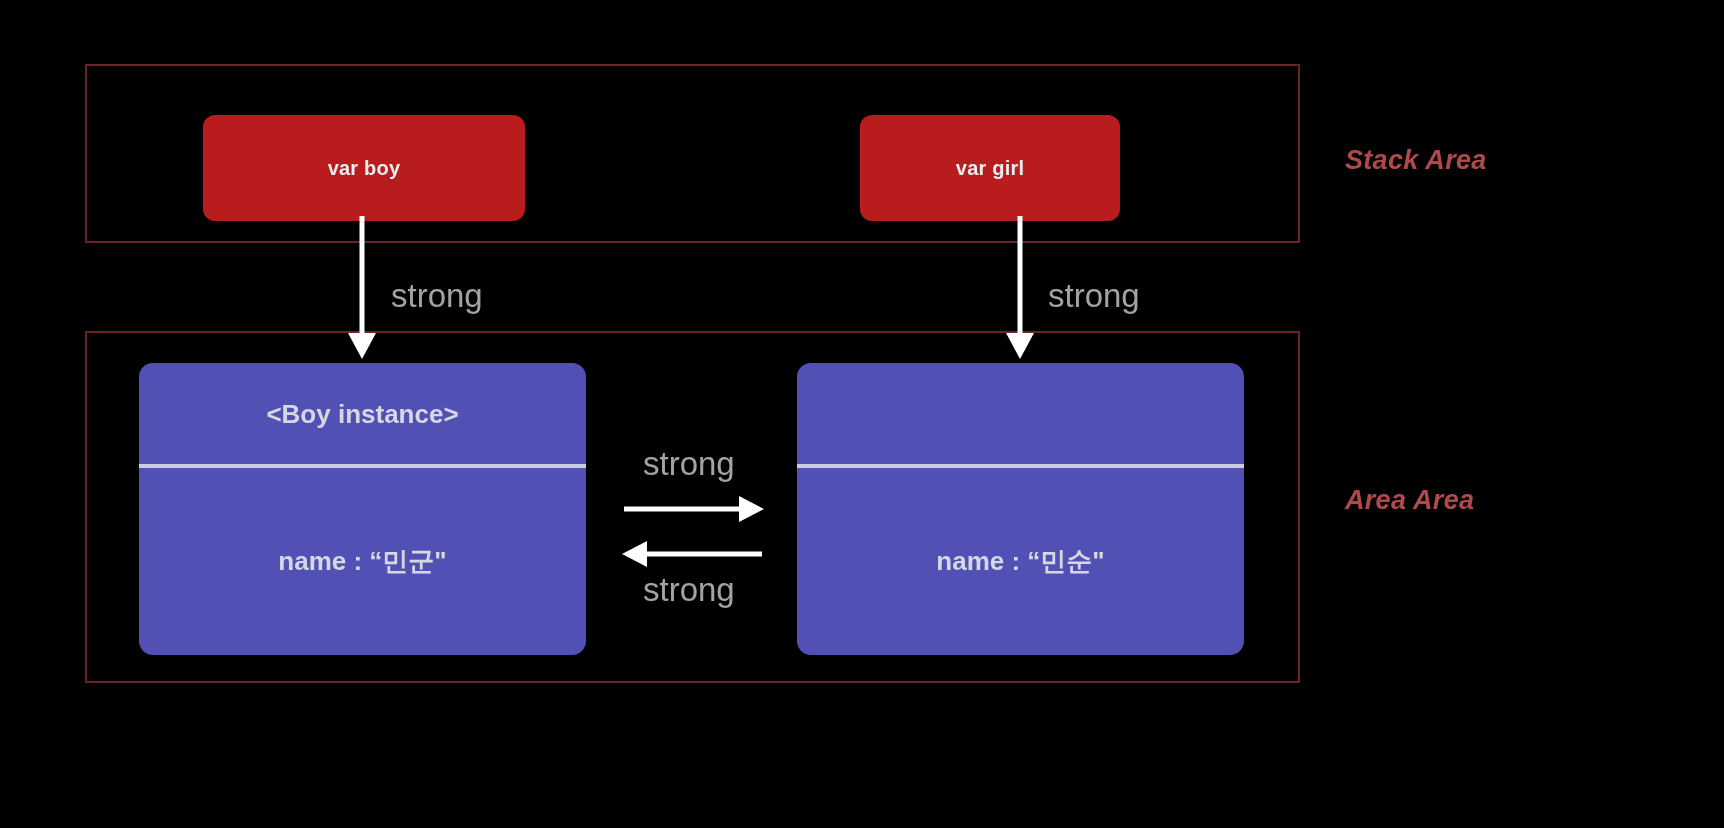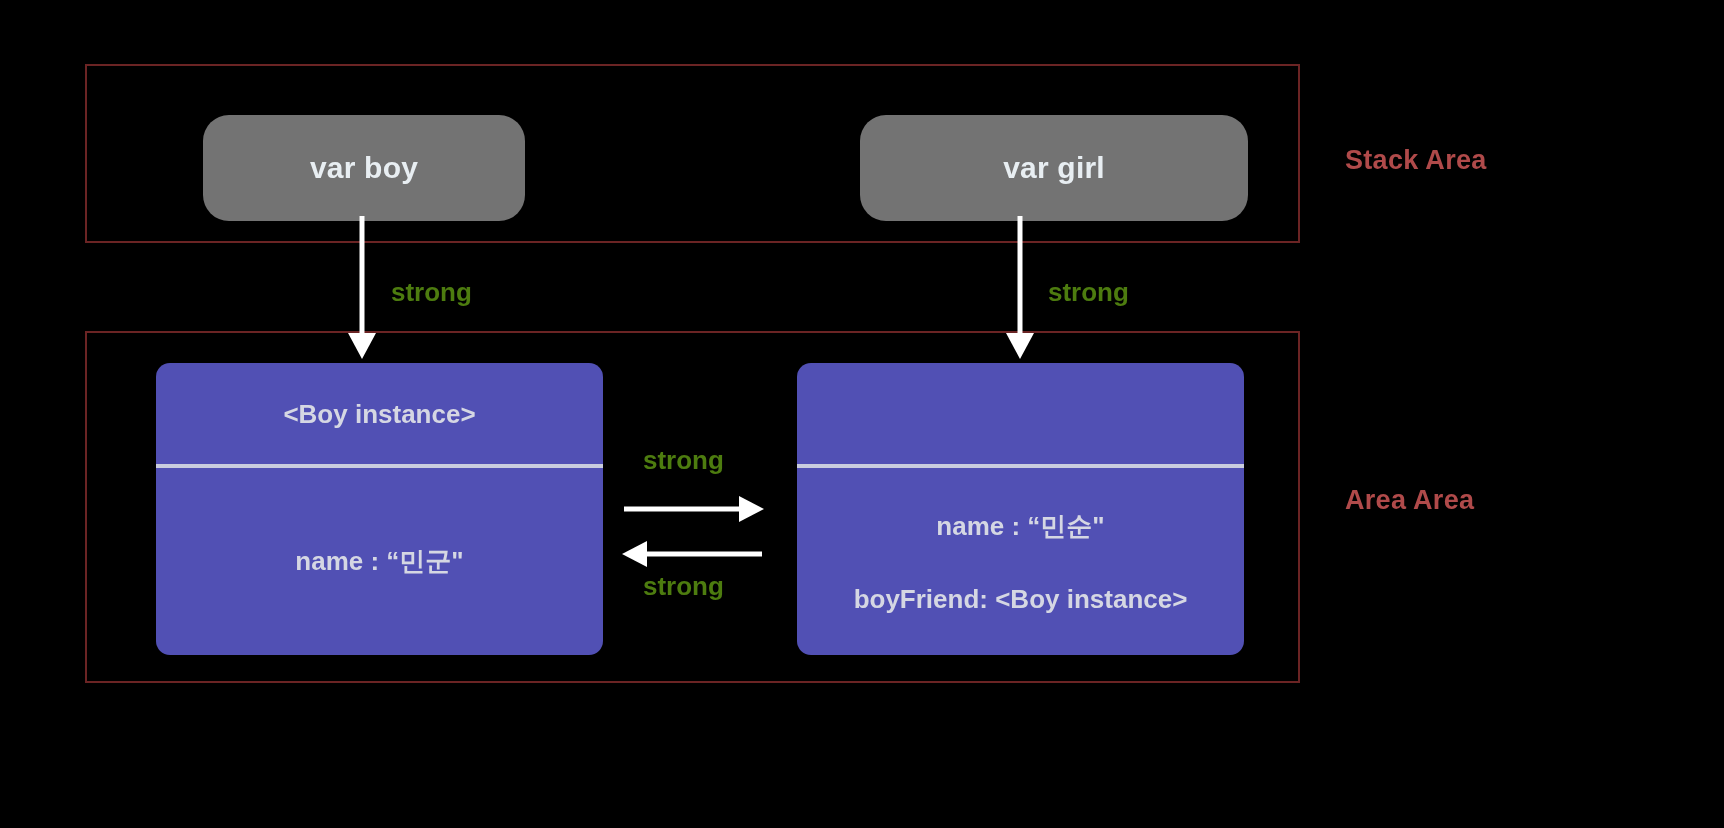--- a/index.html
+++ b/index.html
@@ -30,51 +30,52 @@
   #heap-region  { left: 85px;  top: 331px; width: 1215px; height: 352px; }
 
   
   .region-label {
     position: absolute;
     color: #b04a4a;
     font-size: 27px;
     font-weight: 700;
     letter-spacing: 0.3px;
     white-space: nowrap;
+    font-style: italic;
   }
   #stack-label { left: 1345px; top: 145px; }
   #heap-label  { left: 1345px; top: 485px; }
 
   
   .stack-node {
     position: absolute;
-    background: #737373;
-    border-radius: 26px;
+    background: #b91c1c;
+    border-radius: 12px;
     display: flex;
     align-items: center;
     justify-content: center;
     color: #e8eef2;
-    font-size: 30px;
+    font-size: 20px;
     font-weight: 700;
     letter-spacing: 0.2px;
   }
   #stack-node-boy  { left: 203px; top: 115px; width: 322px; height: 106px; }
-  #stack-node-girl { left: 860px; top: 115px; width: 388px; height: 106px; }
+  #stack-node-girl { left: 860px; top: 115px; width: 260px; height: 106px; }
 
   
   .heap-node {
     position: absolute;
     background: #5150b4;
     border-radius: 14px;
     width: 447px;
     height: 292px;
     top: 363px;
     overflow: hidden;
   }
-  #heap-node-boy  { left: 156px; }
+  #heap-node-boy  { left: 139px; }
   #heap-node-girl { left: 797px; }
 
   .heap-node-title {
     position: absolute;
     top: 0;
     left: 0;
     right: 0;
     height: 102px;
     display: flex;
     align-items: center;
@@ -117,23 +118,23 @@
     position: absolute;
     left: 0; top: 0;
     width: 1724px;
     height: 828px;
     pointer-events: none;
   }
 
   
   .edge-label {
     position: absolute;
-    color: #4d7c0f;
-    font-size: 26px;
-    font-weight: 700;
+    color: #a3a3a3;
+    font-size: 33px;
+    font-weight: 400;
     white-space: nowrap;
   }
   #edge-label-boy-ref    { left: 391px;  top: 277px; }
   #edge-label-girl-ref   { left: 1048px; top: 277px; }
   #edge-label-girlfriend { left: 643px;  top: 445px; }
   #edge-label-boyfriend  { left: 643px;  top: 571px; }
 </style>
 </head>
 <body>
 
@@ -153,21 +154,20 @@
     <div class="heap-node-divider"></div>
     <div class="heap-node-body">
       <div class="heap-field">name : “민군"</div>
     </div>
   </div>
 
   <div class="heap-node" id="heap-node-girl">
     <div class="heap-node-divider"></div>
     <div class="heap-node-body">
       <div class="heap-field">name : “민순"</div>
-      <div class="heap-field">boyFriend: &lt;Boy instance&gt;</div>
     </div>
   </div>
 
   <svg id="arrow-layer" viewBox="0 0 1724 828">
 
     <g>
       <line x1="362" y1="216" x2="362" y2="342" stroke="#ffffff" stroke-width="5"></line>
       <polygon points="362,359 348,333 376,333" fill="#ffffff"></polygon>
     </g>
 

